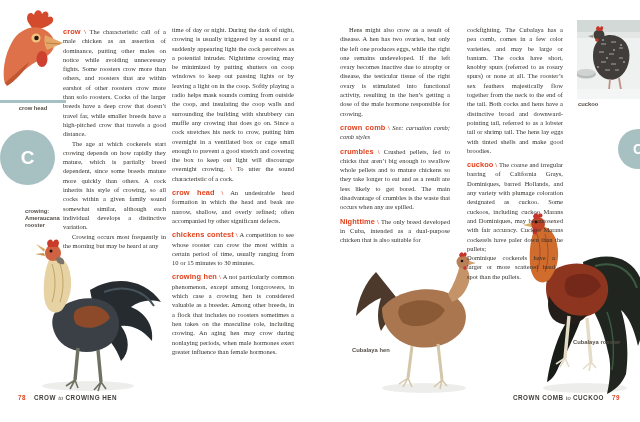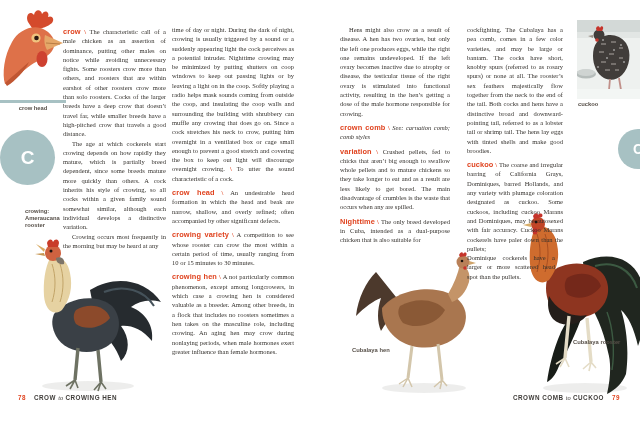--- a/index.html
+++ b/index.html
@@ -136,28 +136,28 @@
 
 <div class="col" style="left:63px;top:27px;width:103px">
   <p><span class="term">crow</span><span class="sep"> \ </span><span>The characteristic call of a male chicken as an assertion of dominance, putting other males on notice while avoiding unnecessary fights. Some roosters crow more than others, and roosters that are within earshot of other roosters crow more than solo roosters. Cocks of the larger breeds have a deep crow that doesn’t travel far, while smaller breeds have a high-pitched crow that travels a good distance.</span></p>
   <p class="ind">The age at which cockerels start crowing depends on how rapidly they mature, which is partially breed dependent, since some breeds mature more quickly than others. A cock inherits his style of crowing, so all cocks within a given family sound somewhat similar, although each individual develops a distinctive variation.</p>
   <p class="ind">Crowing occurs most frequently in the morning but may be heard at any</p>
 </div>
 
 <div class="col" style="left:172px;top:25px;width:122px">
   <p><span>time of day or night. During the dark of night, crowing is usually triggered by a sound or a suddenly appearing light the cock perceives as a potential intruder. Nighttime crowing may be minimized by putting shutters on coop windows to keep out passing lights or by leaving a light on in the coop. Softly playing a radio helps mask sounds coming from outside the coop, and insulating the coop walls and surrounding the building with shrubbery can muffle any crowing that does go on. Since a cock stretches his neck to crow, putting him overnight in a ventilated box or cage small enough to prevent a good stretch and covering the box to keep out light will discourage overnight crowing.</span><span class="sep"> \ </span><span>To utter the sound characteristic of a cock.</span></p>
   <p class="entry"><span class="term">crow head</span><span class="sep"> \ </span><span>An undesirable head formation in which the head and beak are narrow, shallow, and overly refined; often accompanied by other significant defects.</span></p>
-  <p class="entry"><span class="term">crowing variety</span><span class="sep"> \ </span><span>A competition to see whose rooster can crow the most within a certain period of time, usually ranging from 10 or 15 minutes to 30 minutes.</span></p>
+  <p class="entry"><span class="term">chickens contest</span><span class="sep"> \ </span><span>A competition to see whose rooster can crow the most within a certain period of time, usually ranging from 10 or 15 minutes to 30 minutes.</span></p>
   <p class="entry"><span class="term">crowing hen</span><span class="sep"> \ </span><span>A not particularly common phenomenon, except among longcrowers, in which case a crowing hen is considered valuable as a breeder. Among other breeds, in a flock that includes no roosters sometimes a hen takes on the masculine role, including crowing. An aging hen may crow during nonlaying periods, when male hormones exert greater influence than female hormones.</span></p>
 </div>
 
 <div class="col" style="left:340px;top:25px;width:110px">
   <p class="ind">Hens might also crow as a result of disease. A hen has two ovaries, but only the left one produces eggs, while the right one remains undeveloped. If the left ovary becomes inactive due to atrophy or disease, the testicular tissue of the right ovary is stimulated into functional activity, resulting in the hen’s getting a dose of the male hormone responsible for crowing.</p>
   <p class="entry"><span class="term">crown comb</span><span class="sep"> \ </span><span class="see">See: carnation comb; comb styles</span></p>
-  <p class="entry"><span class="term">variation</span><span class="sep"> \ </span><span>Crushed pellets, fed to chicks that aren’t big enough to swallow whole pellets and to mature chickens so they take longer to eat and as a result are less likely to get bored. The main disadvantage of crumbles is the waste that occurs when any are spilled.</span></p>
+  <p class="entry"><span class="term">crumbles</span><span class="sep"> \ </span><span>Crushed pellets, fed to chicks that aren’t big enough to swallow whole pellets and to mature chickens so they take longer to eat and as a result are less likely to get bored. The main disadvantage of crumbles is the waste that occurs when any are spilled.</span></p>
   <p class="entry"><span class="term">Nighttime</span><span class="sep"> \ </span><span>The only breed developed in Cuba, intended as a dual-purpose chicken that is also suitable for</span></p>
 </div>
 
 <div class="col" style="left:467px;top:25px;width:96px">
   <p>cockfighting. The Cubalaya has a pea comb, comes in a few color varieties, and may be large or bantam. The cocks have short, knobby spurs (referred to as rosary spurs) or none at all. The rooster’s sex feathers majestically flow together from the neck to the end of the tail. Both cocks and hens have a distinctive broad and downward-pointing tail, referred to as a lobster tail or shrimp tail. The hens lay eggs with tinted shells and make good broodies.</p>
   <p class="entry"><span class="term">cuckoo</span><span class="sep"> \ </span><span>The coarse and irregular barring of California Grays, Dominiques, barred Hollands, and any variety with plumage coloration designated as cuckoo. Some cuckoos, including cuckoo Marans and Dominiques, may be autosexed with fair accuracy. Cuckoo Marans cockerels have paler down than the pullets;</span></p>
   <p class="narrow">Dominique cockerels have a larger or more scattered head spot than the pullets.</p>
 </div>
 
 <div class="footer footer-left">

